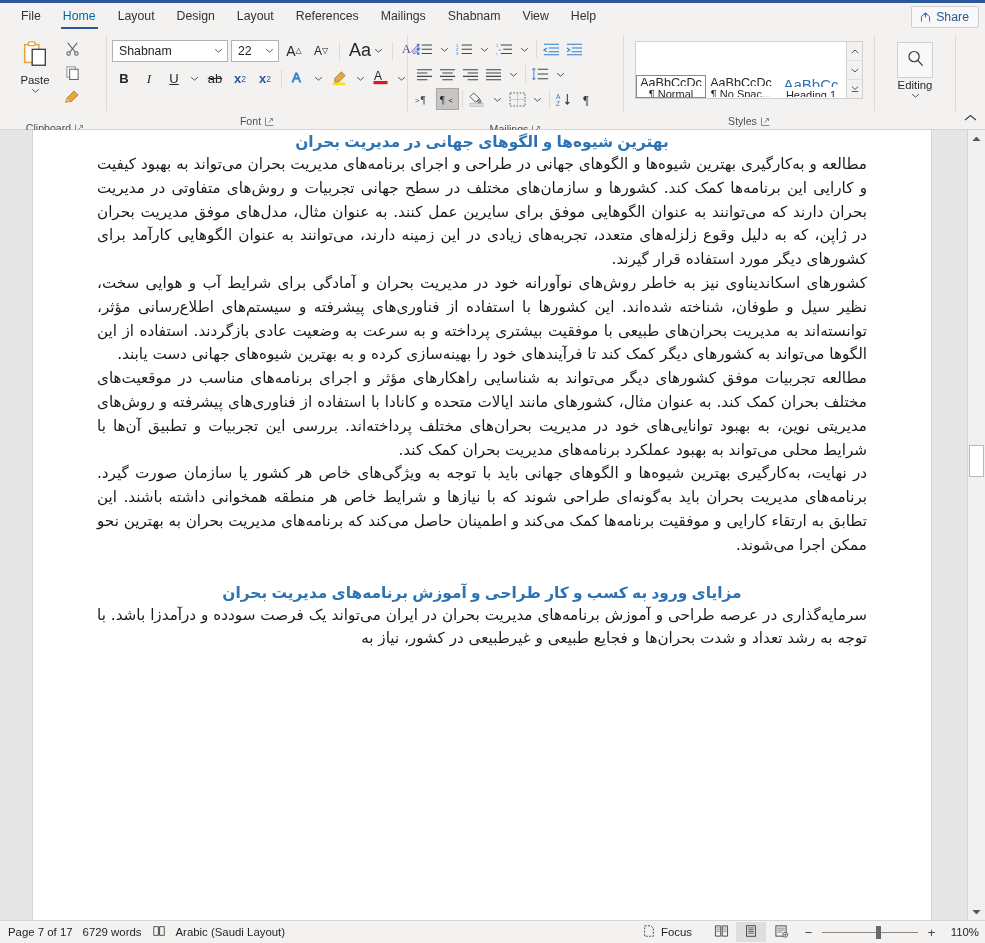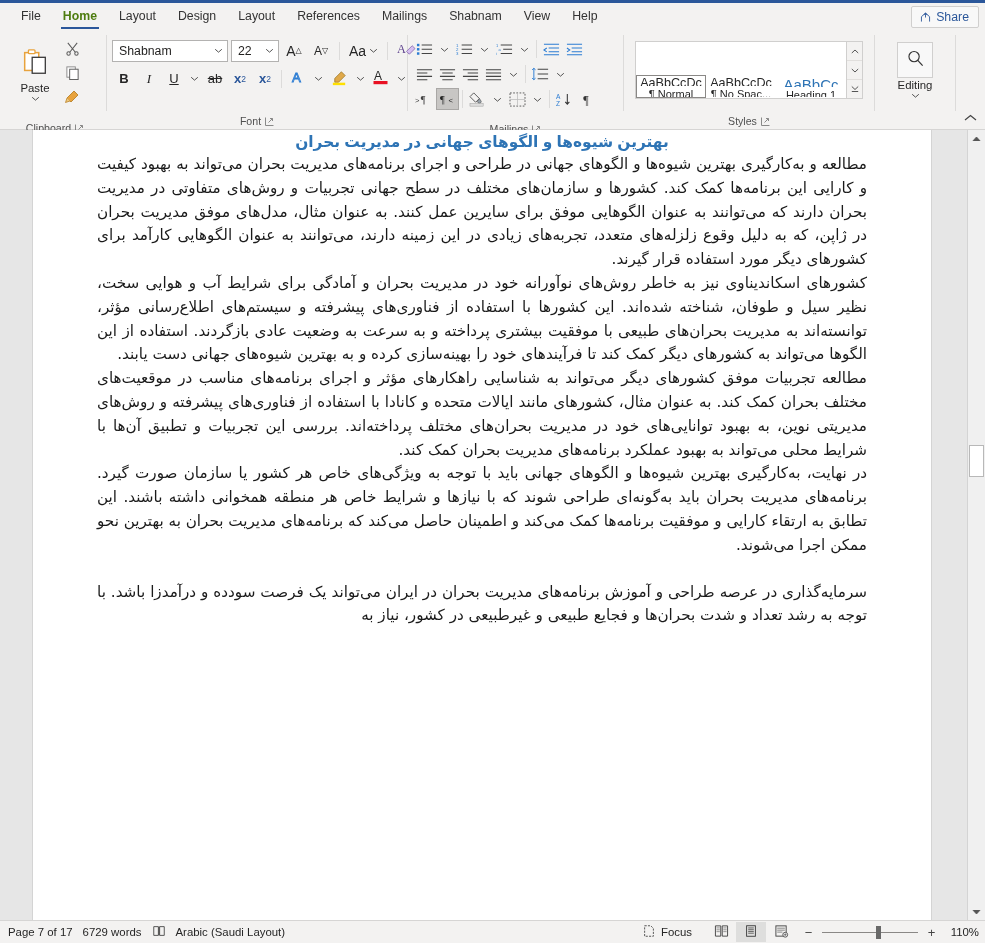--- a/index.html
+++ b/index.html
@@ -14,21 +14,21 @@
   
   .tabstrip{
     height:28px;background:#f3f2f1;display:flex;align-items:flex-end;
     padding:0 6px 0 10px;position:relative;border-bottom:0;
   }
   .tabstrip .tabs{display:flex;align-items:flex-end;height:28px;}
   .tab{
     font-size:12.3px;color:#333333;padding:4px 11px 7px 11px;cursor:default;
     position:relative;line-height:15px;white-space:nowrap;
   }
-  .tab.active{color:#4d7c0f;font-weight:bold;}
+  .tab.active{color:#0369a1;font-weight:normal;}
   .tab.active:after{
     content:"";position:absolute;left:9px;right:9px;bottom:2px;height:2.5px;background:#2b579a;
   }
   .tabstrip .spacer{flex:1;}
   .share-btn{
     display:flex;align-items:center;gap:4px;border:1px solid #d0cfce;background:#f8f8f8;
     font-size:12.3px;color:#2b579a;padding:3px 9px 3px 7px;margin-bottom:3px;border-radius:2px;cursor:default;
   }
   .share-btn svg{display:block;}
 
@@ -41,21 +41,21 @@
   .group-content{flex:1;display:flex;align-items:flex-start;padding-top:3px;}
   .group-label{
     font-size:10.6px;color:#505050;text-align:center;height:15px;line-height:15px;
     display:flex;align-items:center;justify-content:center;gap:4px;margin-top:12px;
   }
   .group-sep{width:1px;background:#dcdbda;margin:4px 0 18px 0;}
   .dialog-launcher{display:inline-block;width:9px;height:9px;position:relative;opacity:.75;}
   .dialog-launcher svg{display:block;}
 
   
-  .clip-wrap{display:flex;align-items:center;}
+  .clip-wrap{display:flex;align-items:flex-start;}
   .paste-btn{
     width:52px;display:flex;flex-direction:column;align-items:center;gap:1px;
     padding-top:3px;cursor:default;
   }
   .paste-label{font-size:11.4px;color:#262626;line-height:13px;}
   .chev{width:9px;height:5px;display:block;}
   .clip-small{display:flex;flex-direction:column;gap:3px;padding-top:4px;align-items:center;}
   .clip-small .ic{width:22px;height:21px;display:flex;align-items:center;justify-content:center;cursor:default;}
 
   
@@ -274,21 +274,21 @@
             <span class="val">22</span>
             <span class="cv">
                 <svg class="chev" viewBox="0 0 10 6">
                   <path d="M1 1.5 L5 5 L9 1.5" fill="none" stroke="#444" stroke-width="1.1"></path>
                 </svg>
               </span>
           </div>
           <div class="btn" style="font-size:14px;">A<span style="font-size:8px;vertical-align:super;">△</span></div>
           <div class="btn" style="font-size:12px;">A<span style="font-size:8px;vertical-align:super;">▽</span></div>
           <div class="vsep"></div>
-          <div class="btn wide" style="font-size:14px;">
+          <div class="btn wide" style="font-size:18px;">
             <span>Aa</span>
             <svg class="chev" style="margin-left:3px;" viewBox="0 0 10 6">
                 <path d="M1 1.5 L5 5 L9 1.5" fill="none" stroke="#444" stroke-width="1.1"></path>
               </svg>
           </div>
           <div class="vsep"></div>
           <div class="btn">
             <span>
               <svg width="19" height="17" viewBox="0 0 20 18">
                   <text x="0" y="13" font-size="13" fill="#5b3f8c" font-family="Liberation Serif, serif">A</text>
@@ -619,20 +619,21 @@
     <div class="pages">
 
       <div class="page" id="page-main">
         <div class="page-body">
           <h2 class="docheading">بهترین شیوه‌ها و الگوهای جهانی در مدیریت بحران</h2>
           <p class="docpara">مطالعه و به‌کارگیری بهترین شیوه‌ها و الگوهای جهانی در طراحی و اجرای برنامه‌های مدیریت بحران می‌تواند به بهبود کیفیت و کارایی این برنامه‌ها کمک کند. کشورها و سازمان‌های مختلف در سطح جهانی تجربیات و روش‌های متفاوتی در مدیریت بحران دارند که می‌توانند به عنوان الگوهایی موفق برای سایرین عمل کنند. به عنوان مثال، مدل‌های موفق مدیریت بحران در ژاپن، که به دلیل وقوع زلزله‌های متعدد، تجربه‌های زیادی در این زمینه دارند، می‌توانند به عنوان الگوهایی کارآمد برای کشورهای دیگر مورد استفاده قرار گیرند.</p>
           <p class="docpara">کشورهای اسکاندیناوی نیز به خاطر روش‌های نوآورانه خود در مدیریت بحران و آمادگی برای شرایط آب و هوایی سخت، نظیر سیل و طوفان، شناخته شده‌اند. این کشورها با استفاده از فناوری‌های پیشرفته و سیستم‌های اطلاع‌رسانی مؤثر، توانسته‌اند به مدیریت بحران‌های طبیعی با موفقیت بیشتری پرداخته و به سرعت به وضعیت عادی بازگردند. استفاده از این الگوها می‌تواند به کشورهای دیگر کمک کند تا فرآیندهای خود را بهینه‌سازی کرده و به بهترین شیوه‌های جهانی دست یابند.</p>
           <p class="docpara">مطالعه تجربیات موفق کشورهای دیگر می‌تواند به شناسایی راهکارهای مؤثر و اجرای برنامه‌های مناسب در موقعیت‌های مختلف بحران کمک کند. به عنوان مثال، کشورهای مانند ایالات متحده و کانادا با استفاده از فناوری‌های پیشرفته و روش‌های مدیریتی نوین، به بهبود توانایی‌های خود در مدیریت بحران‌های مختلف پرداخته‌اند. بررسی این تجربیات و تطبیق آن‌ها با شرایط محلی می‌تواند به بهبود عملکرد برنامه‌های مدیریت بحران کمک کند.</p>
           <p class="docpara">در نهایت، به‌کارگیری بهترین شیوه‌ها و الگوهای جهانی باید با توجه به ویژگی‌های خاص هر کشور یا سازمان صورت گیرد. برنامه‌های مدیریت بحران باید به‌گونه‌ای طراحی شوند که با نیازها و شرایط خاص هر منطقه همخوانی داشته باشند. این تطابق به ارتقاء کارایی و موفقیت برنامه‌ها کمک می‌کند و اطمینان حاصل می‌کند که برنامه‌های مدیریت بحران به بهترین نحو ممکن اجرا می‌شوند.</p>
           <div class="spacer-line"></div>
+          <h2 class="docheading">مزایای ورود به کسب و کار طراحی و آموزش برنامه‌های مدیریت بحران</h2>
           <p class="docpara">سرمایه‌گذاری در عرصه طراحی و آموزش برنامه‌های مدیریت بحران در ایران می‌تواند یک فرصت سودده و درآمدزا باشد. با توجه به رشد تعداد و شدت بحران‌ها و فجایع طبیعی و غیرطبیعی در کشور، نیاز به</p>
         </div>
       </div>
 
     </div>
 
     <div class="vscroll">
       <div class="sb-arrow">
         <svg width="9" height="6" viewBox="0 0 9 6">
             <path d="M0.8 5 L4.5 1 L8.2 5" fill="#555" stroke="#555" stroke-width="0.8"></path>

